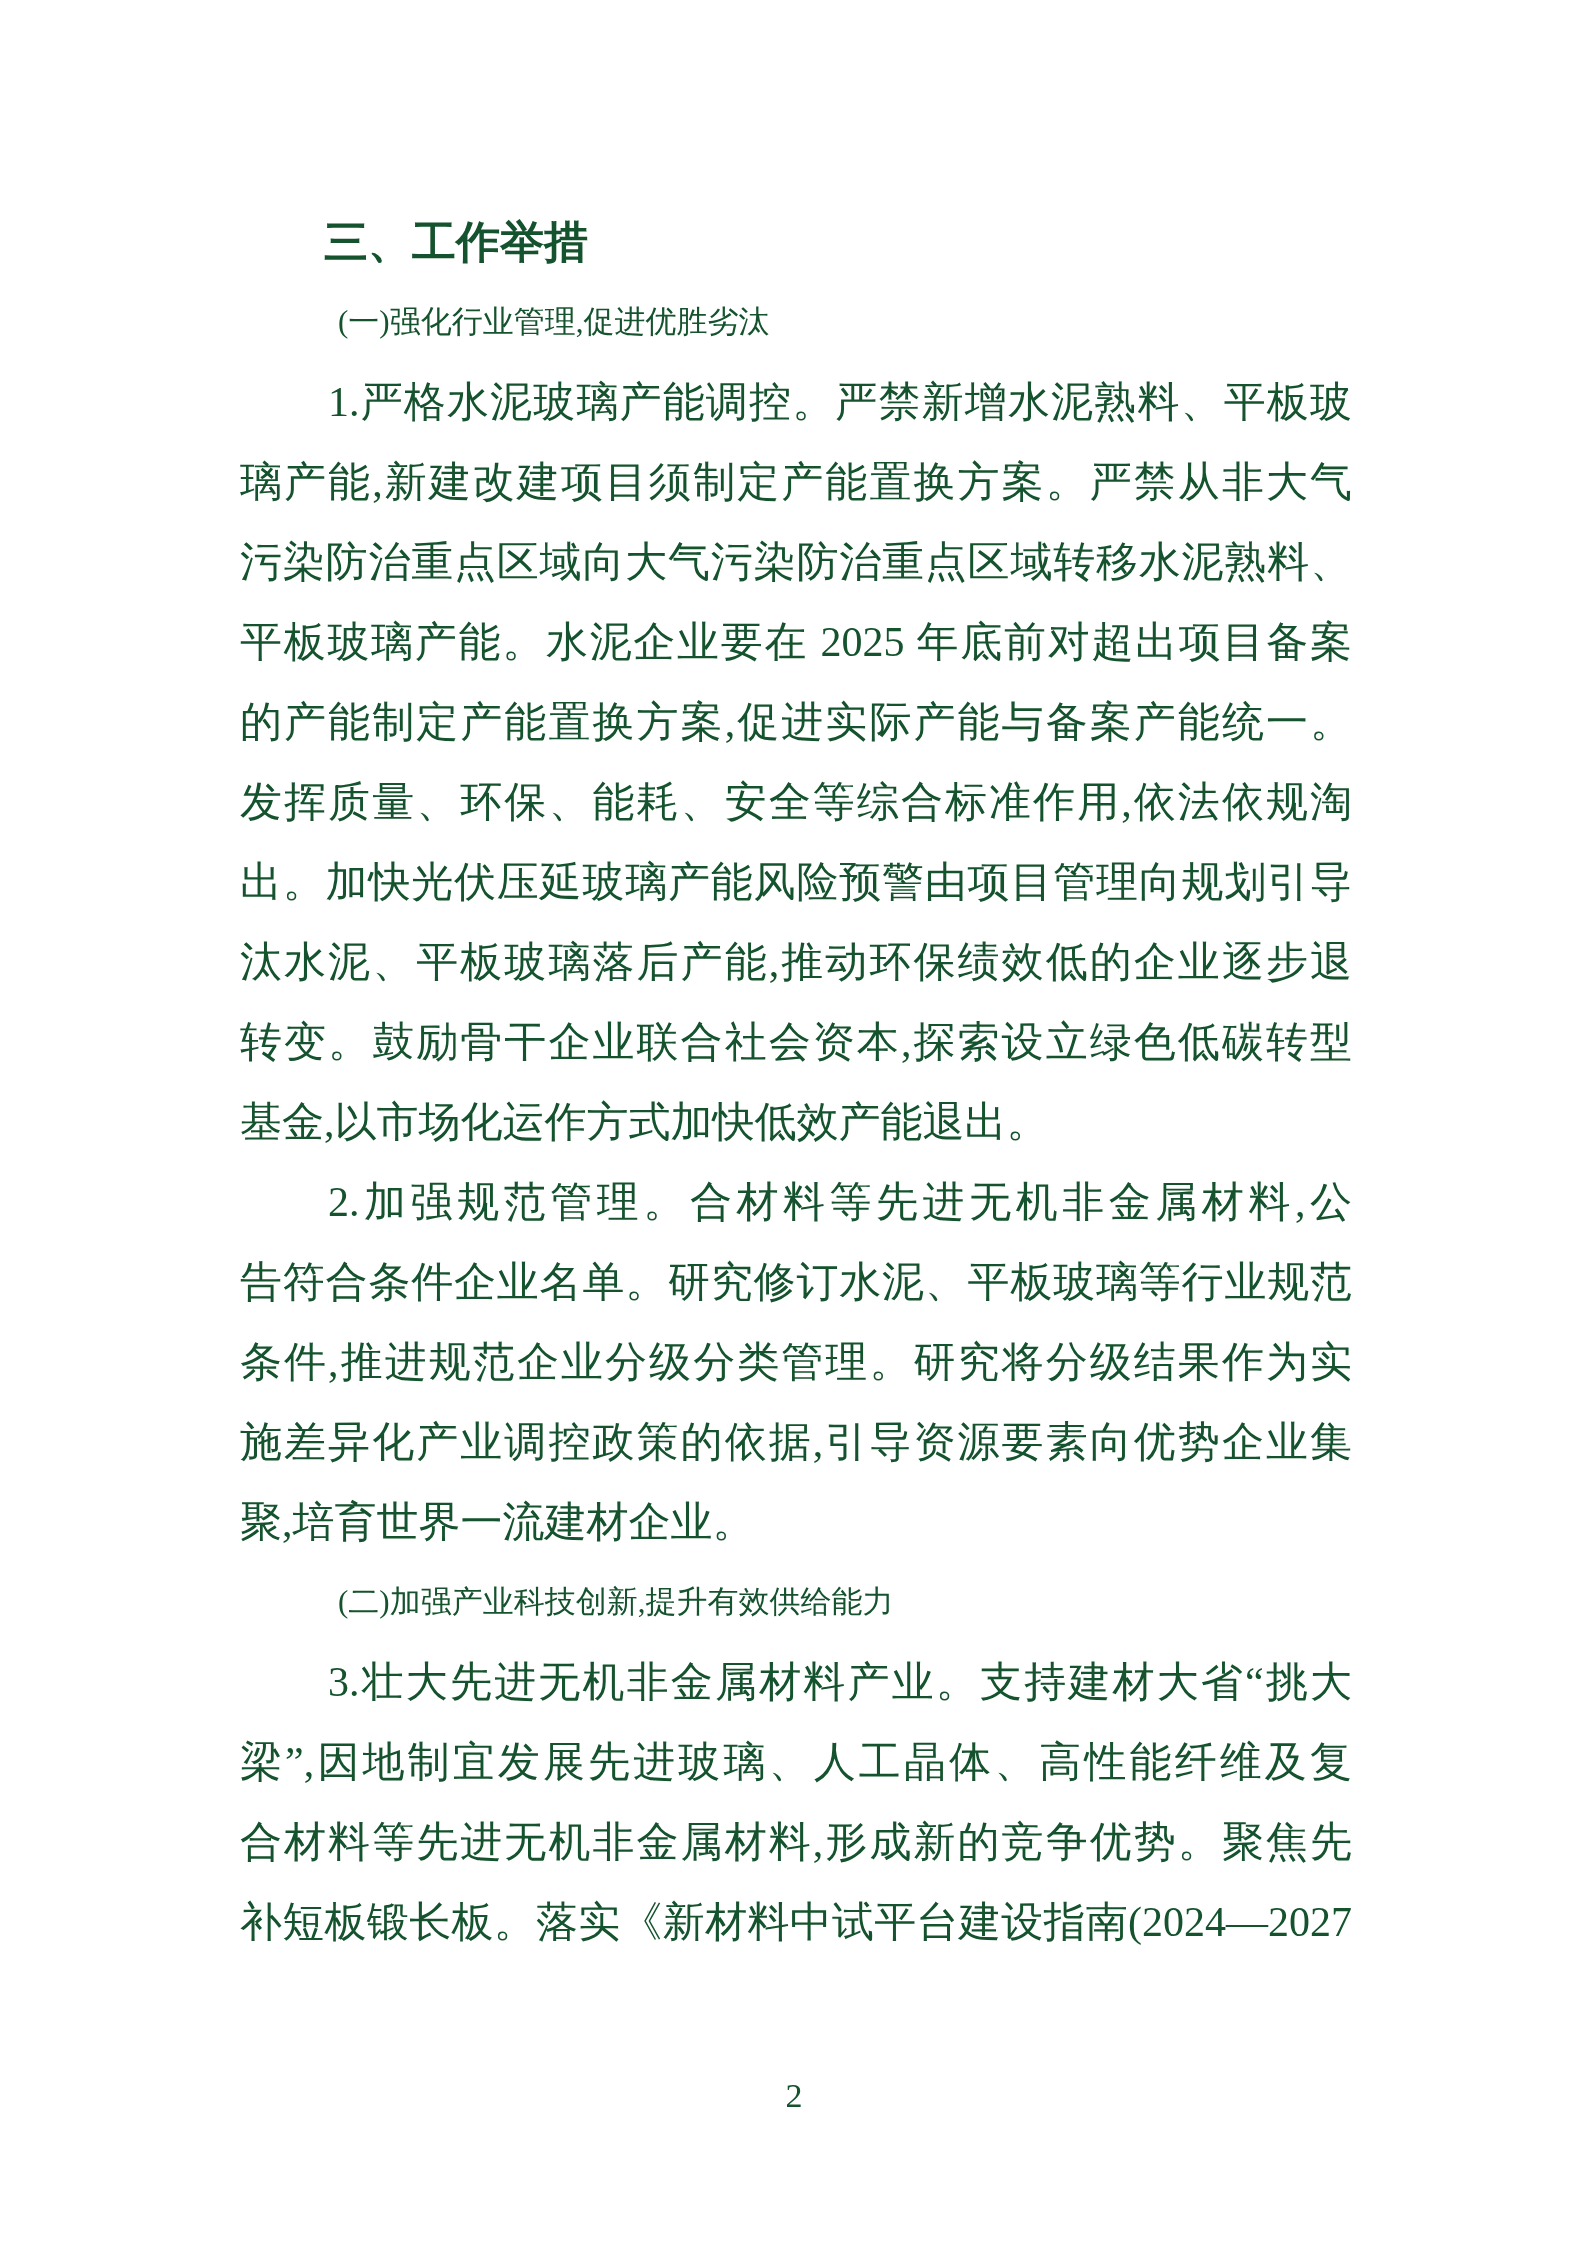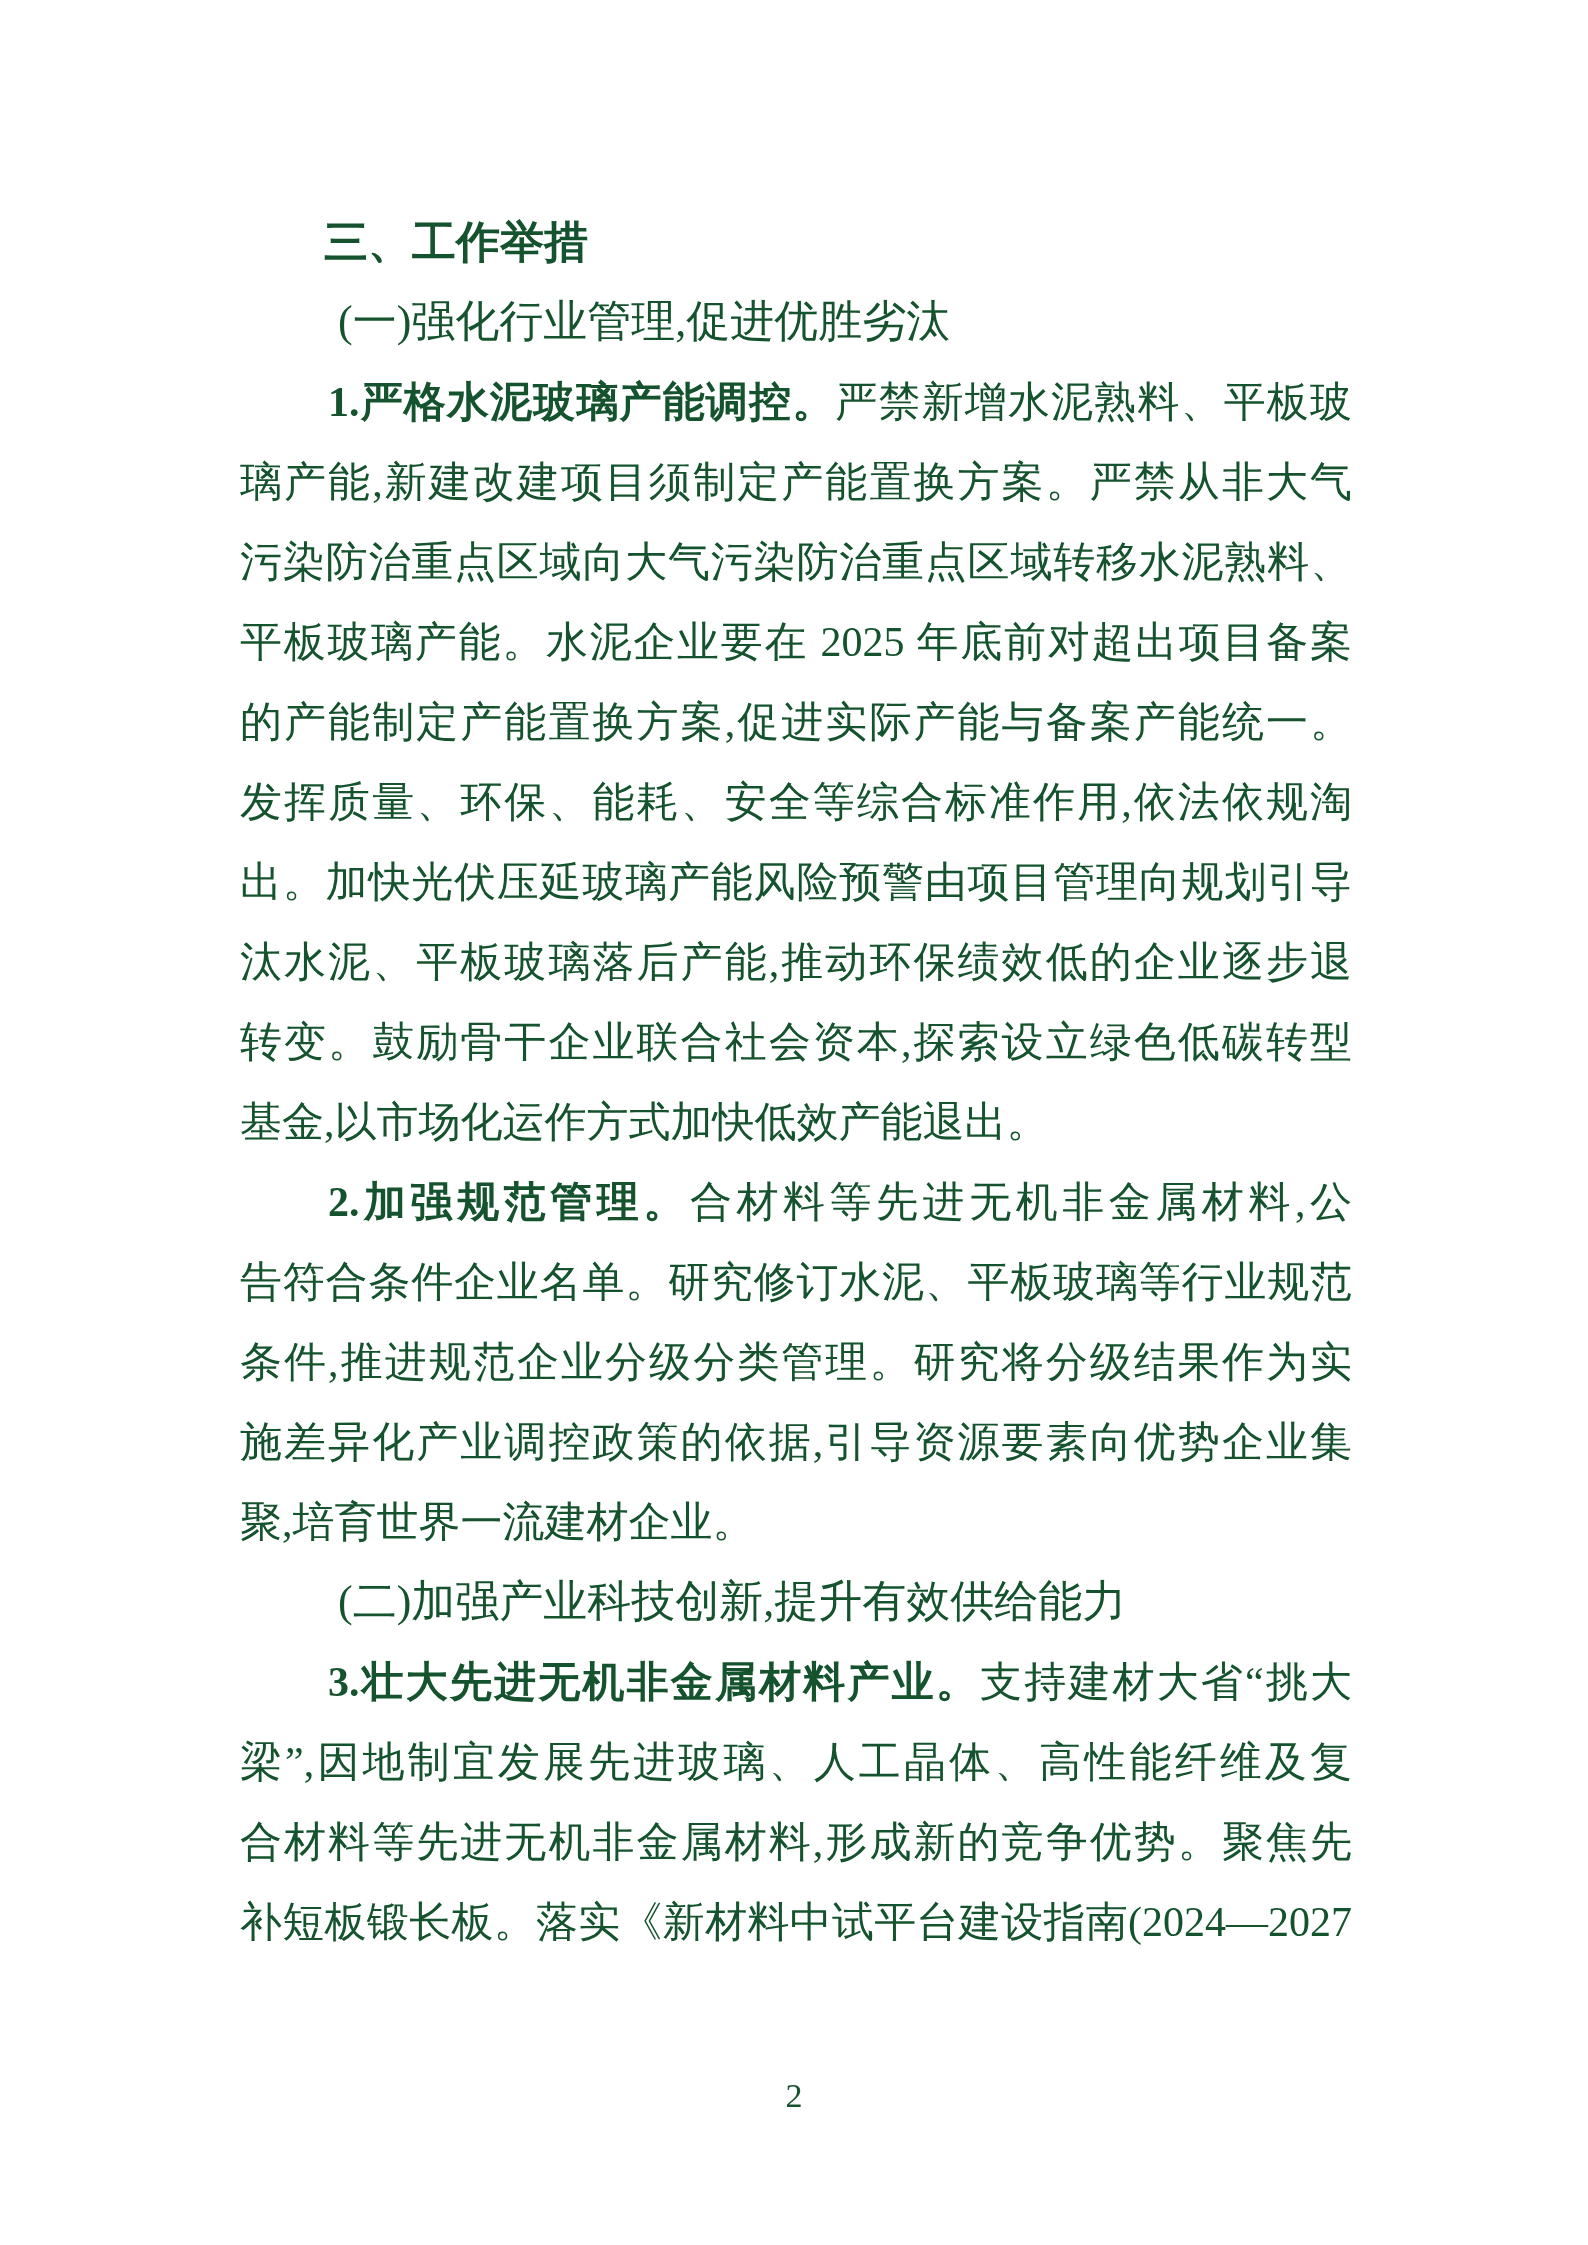--- a/index.html
+++ b/index.html
@@ -42,27 +42,27 @@
     font-weight: bold;
     font-size: 44px;
     text-indent: 84px;
     text-align: left;
     text-align-last: left;
   }
   .subheading {
     text-indent: 98px;
     text-align: left;
     text-align-last: left;
-    font-size: 44px;
+    font-size: 31px;
   }
   .first {
     text-indent: 88px;
   }
   .lead {
-    font-weight: bold;
+    font-weight: normal;
   }
   .page-number {
     position: absolute;
     left: 0;
     top: 2072px;
     width: 100%;
     height: 48px;
     line-height: 48px;
     text-align: center;
     font-size: 34px;

